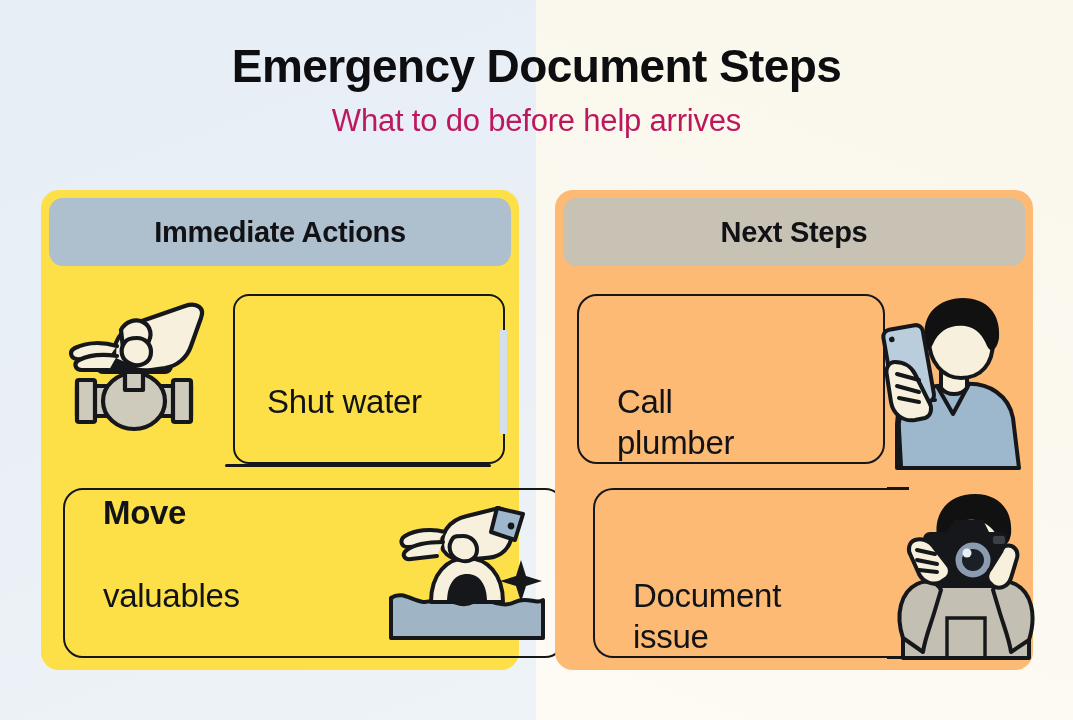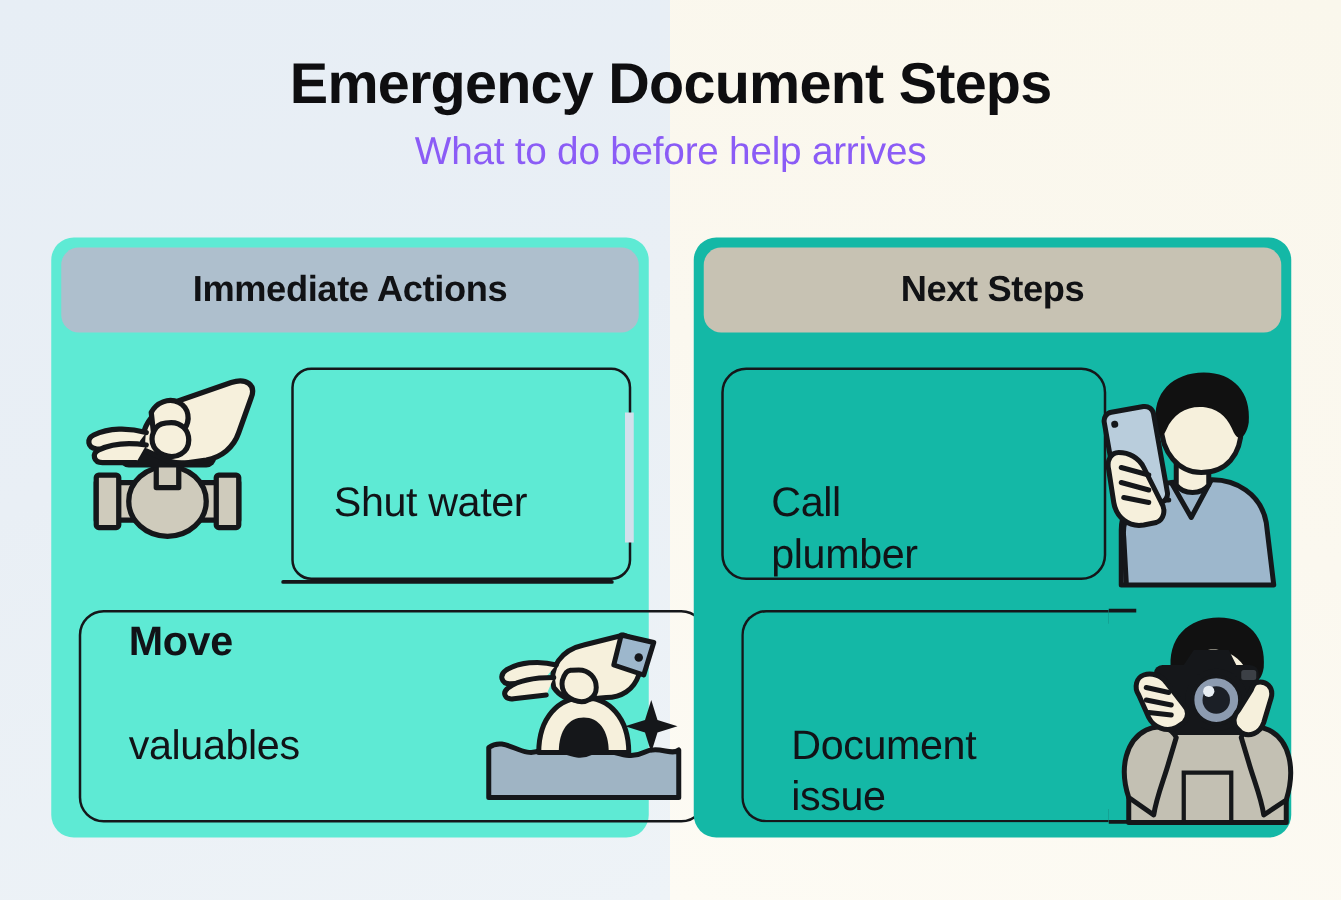--- a/index.html
+++ b/index.html
@@ -48,21 +48,21 @@
     font-weight: bold;
     letter-spacing: -0.6px;
     color: #0e0e10;
     line-height: 1.15;
   }
   .subtitle {
     margin: 0;
     padding-top: 10px;
     font-size: 31px;
     font-weight: normal;
-    color: #8b5cf6;
+    color: #be185d;
     letter-spacing: -0.2px;
   }
 
   
   .panels {
     position: absolute;
     top: 190px;
     left: 0;
     width: 1073px;
     height: 480px;
@@ -71,26 +71,26 @@
   }
   .panel {
     position: relative;
     border-radius: 18px;
     box-sizing: border-box;
     padding: 0;
   }
   .panel-left {
     margin-left: 41px;
     width: 478px;
-    background: #5eead4;
+    background: #fde047;
   }
   .panel-right {
     margin-left: 36px;
     width: 478px;
-    background: #14b8a6;
+    background: #fdba74;
   }
 
   .panel-header {
     height: 68px;
     margin: 8px 8px 0 8px;
     border-radius: 14px;
     display: flex;
     align-items: center;
     justify-content: center;
     font-size: 29px;

